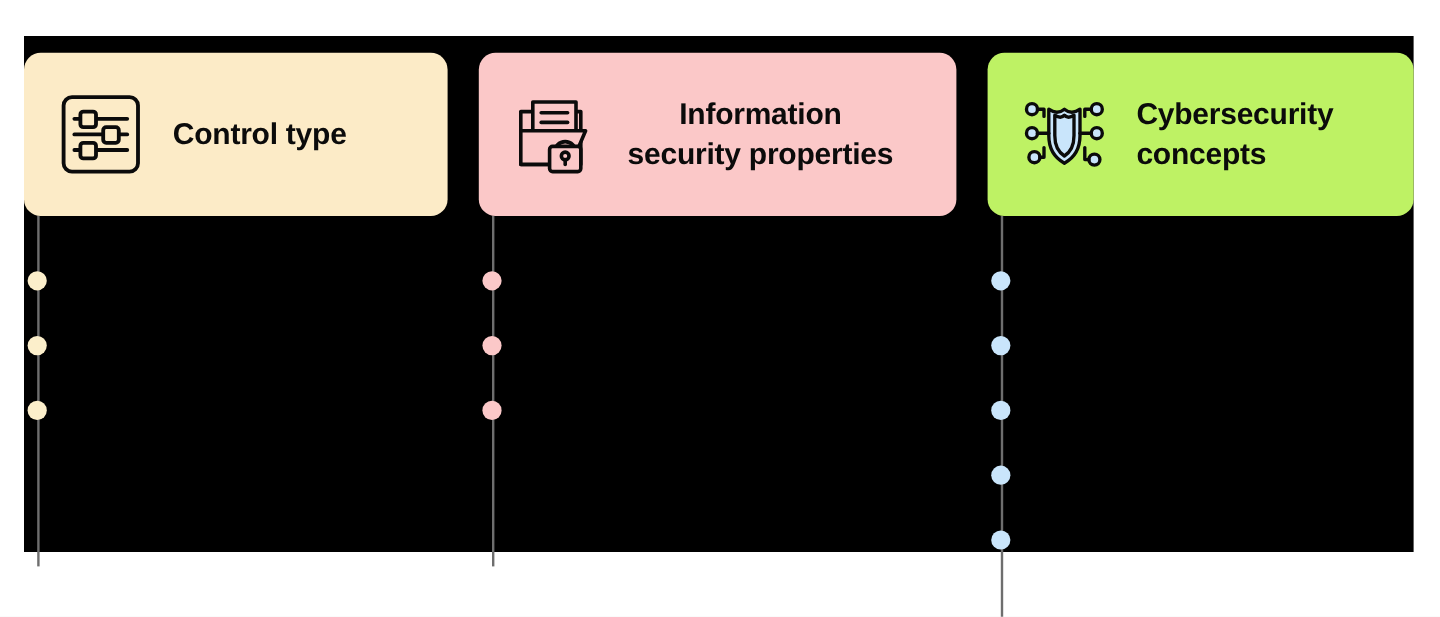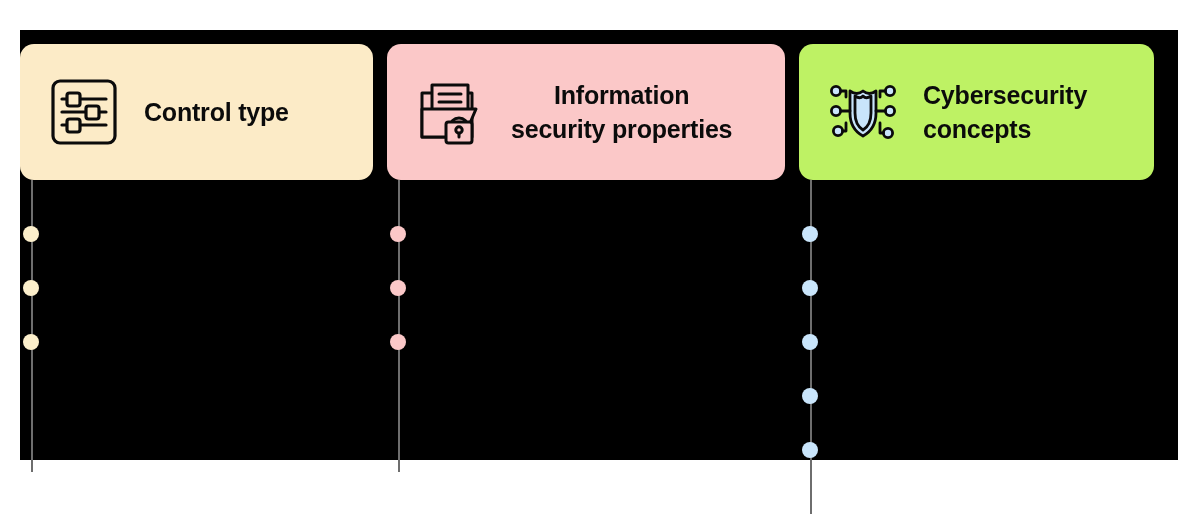--- a/index.html
+++ b/index.html
@@ -34,21 +34,21 @@
 
   
   .columns {
     position: absolute;
     left: 20px;
     top: 44px;
     width: 1158px;
     height: 416px;
     display: flex;
     flex-direction: row;
-    gap: 14px;
+    gap: 26px;
   }
   .column {
     position: relative;
     display: flex;
     flex-direction: column;
     align-items: stretch;
   }
   .col-1 { width: 353px; }
   .col-2 { width: 398px; }
   .col-3 { width: 355px; }

